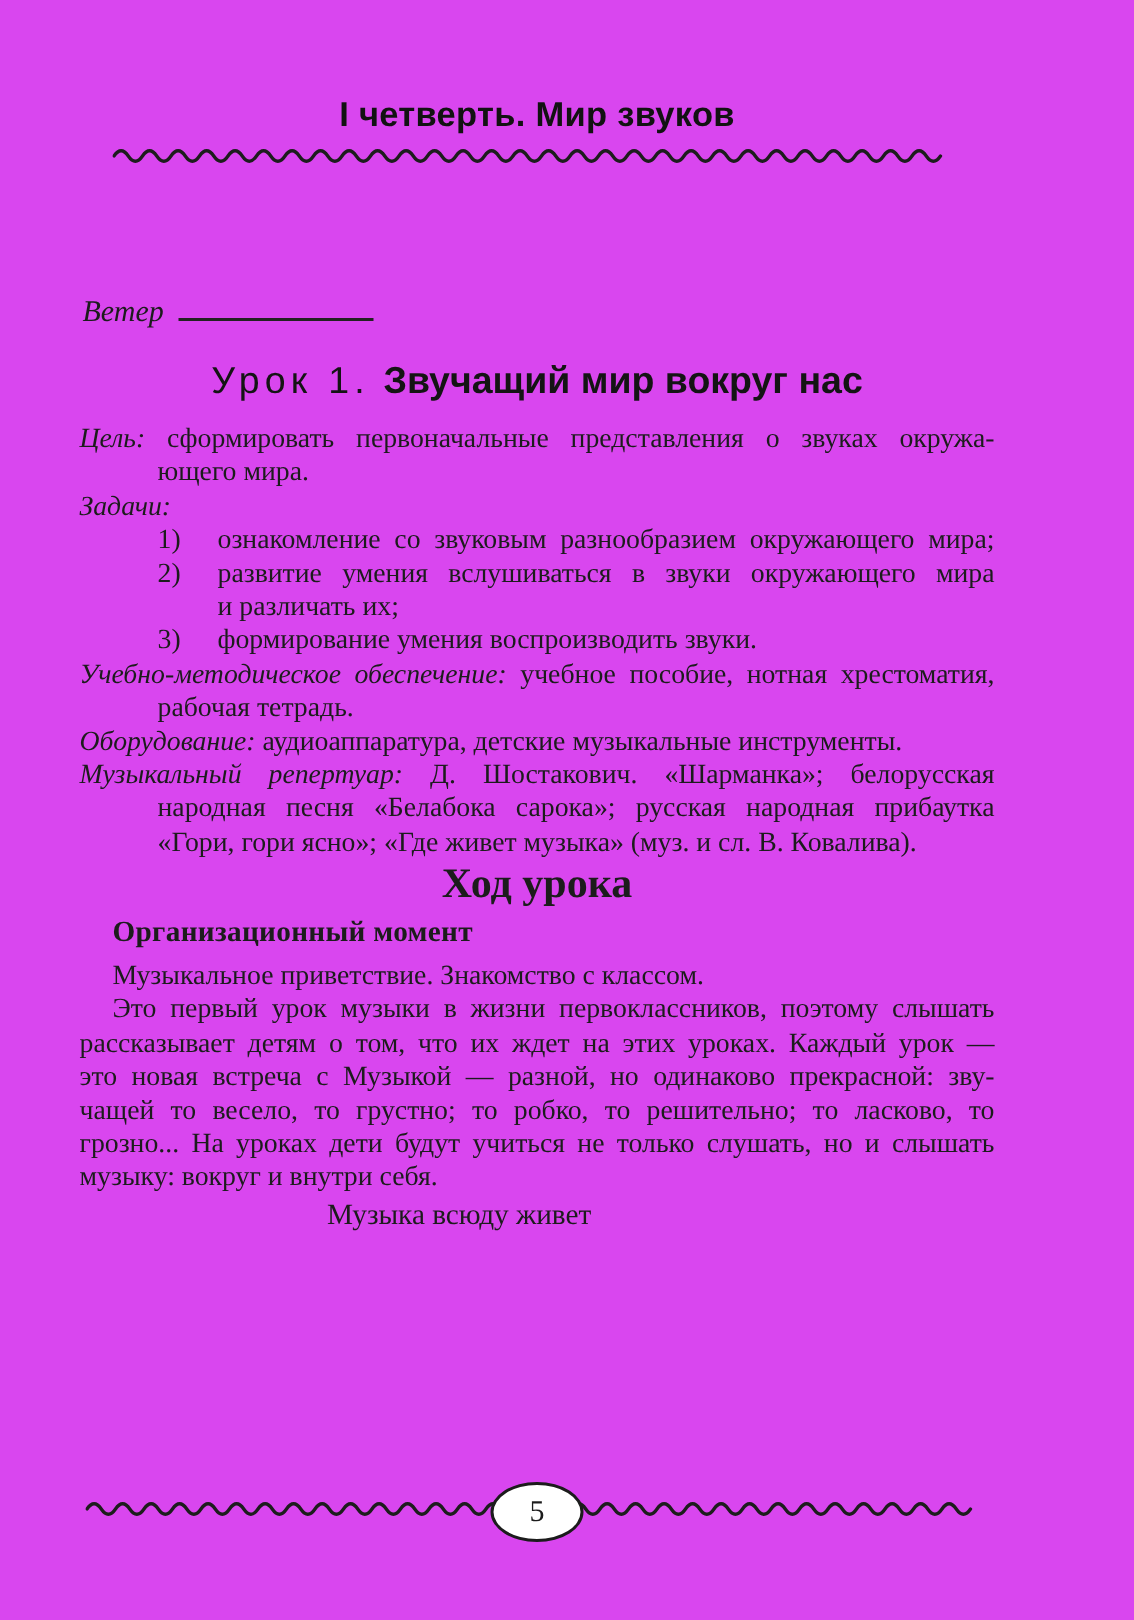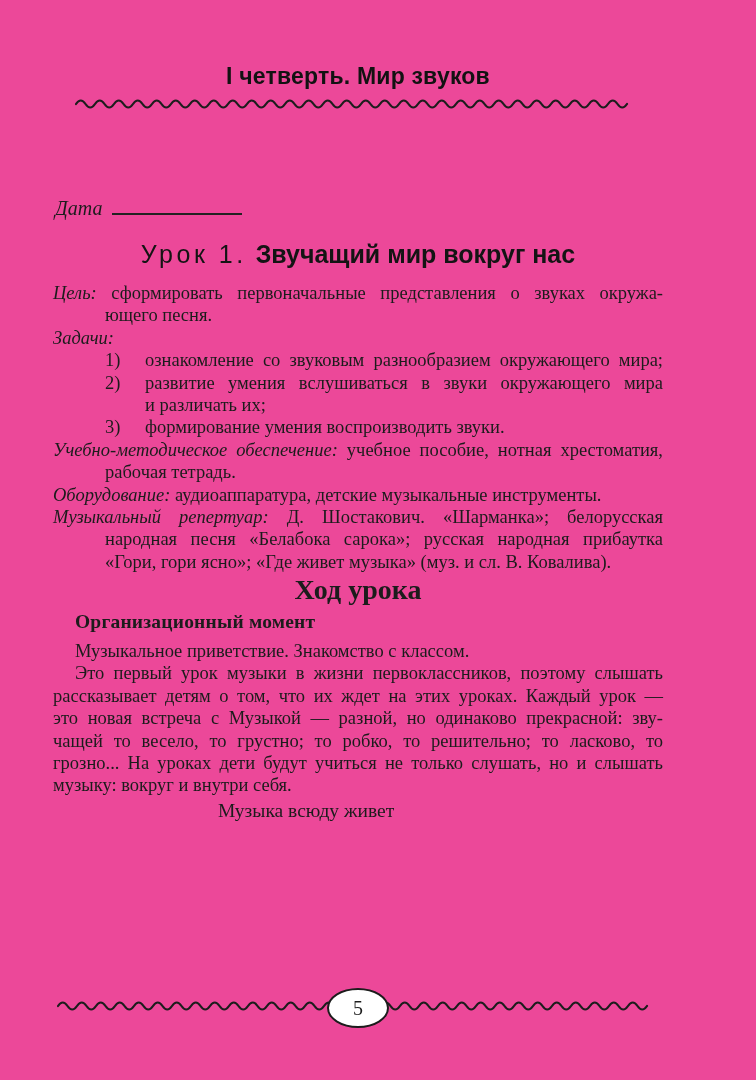--- a/index.html
+++ b/index.html
@@ -1,20 +1,20 @@
 <!DOCTYPE html>
 <html lang="ru"><head>
 <meta charset="utf-8">
 <style>
   html,body{margin:0;padding:0;}
   body{
     width:756px;height:1080px;background:#ffffff;
     font-family:"Liberation Serif",serif;color:#1c1c1c;
   }
-  .page{position:relative;width:756px;height:1080px;background:#ec4899;overflow:hidden;}
+  .page{position:relative;width:756px;height:1080px;background:#d946ef;overflow:hidden;}
   .abs{position:absolute;}
 
   
   .quarter{
     top:62px;left:53px;width:610px;text-align:center;
     font-family:"Liberation Sans",sans-serif;font-weight:700;
     font-size:23px;line-height:28px;color:#121212;letter-spacing:.2px;
   }
   svg.wave{position:absolute;display:block;}
   #wave-top{top:96px;left:75px;}
@@ -65,30 +65,30 @@
 
 <div class="page">
 
   <div class="abs quarter">I четверть. Мир звуков</div>
 
   <svg id="wave-top" class="wave" width="562" height="16" viewBox="0 0 562 16">
     <path fill="none" stroke="#1d1d1d" stroke-width="2.2" stroke-linecap="round" d="M1 8 q4.75 -7 9.5 0 q4.75 7 9.5 0 q4.75 -7 9.5 0 q4.75 7 9.5 0 q4.75 -7 9.5 0 q4.75 7 9.5 0 q4.75 -7 9.5 0 q4.75 7 9.5 0 q4.75 -7 9.5 0 q4.75 7 9.5 0 q4.75 -7 9.5 0 q4.75 7 9.5 0 q4.75 -7 9.5 0 q4.75 7 9.5 0 q4.75 -7 9.5 0 q4.75 7 9.5 0 q4.75 -7 9.5 0 q4.75 7 9.5 0 q4.75 -7 9.5 0 q4.75 7 9.5 0 q4.75 -7 9.5 0 q4.75 7 9.5 0 q4.75 -7 9.5 0 q4.75 7 9.5 0 q4.75 -7 9.5 0 q4.75 7 9.5 0 q4.75 -7 9.5 0 q4.75 7 9.5 0 q4.75 -7 9.5 0 q4.75 7 9.5 0 q4.75 -7 9.5 0 q4.75 7 9.5 0 q4.75 -7 9.5 0 q4.75 7 9.5 0 q4.75 -7 9.5 0 q4.75 7 9.5 0 q4.75 -7 9.5 0 q4.75 7 9.5 0 q4.75 -7 9.5 0 q4.75 7 9.5 0 q4.75 -7 9.5 0 q4.75 7 9.5 0 q4.75 -7 9.5 0 q4.75 7 9.5 0 q4.75 -7 9.5 0 q4.75 7 9.5 0 q4.75 -7 9.5 0 q4.75 7 9.5 0 q4.75 -7 9.5 0 q4.75 7 9.5 0 q4.75 -7 9.5 0 q4.75 7 9.5 0 q4.75 -7 9.5 0 q4.75 7 9.5 0 q4.75 -7 9.5 0 q4.75 7 9.5 0 q4.75 -7 9.5 0 q4.75 7 9.5 0"></path>
   </svg>
 
   <div class="abs date">
-    <span>Дата</span><span class="blank"></span>
+    <span>Ветер</span><span class="blank"></span>
   </div>
 
   <div class="abs lesson">
     <span class="num">Урок 1.</span><span class="name">Звучащий мир вокруг нас</span>
   </div>
 
   <div class="abs meta">
     <div class="j"><span class="it">Цель:</span><span> сформировать первоначальные представления о звуках окружа-</span></div>
-    <div class="ind"><span>ющего песня.</span></div>
+    <div class="ind"><span>ющего мира.</span></div>
     <div><span class="it">Задачи:</span></div>
     <div class="list j"><span class="num">1)</span><span>ознакомление со звуковым разнообразием окружающего мира;</span></div>
     <div class="list j"><span class="num">2)</span><span>развитие умения вслушиваться в звуки окружающего мира</span></div>
     <div class="listcont"><span>и различать их;</span></div>
     <div class="list"><span class="num">3)</span><span>формирование умения воспроизводить звуки.</span></div>
     <div class="j"><span class="it">Учебно-методическое обеспечение:</span><span> учебное пособие, нотная хрестоматия,</span></div>
     <div class="ind"><span>рабочая тетрадь.</span></div>
     <div><span class="it">Оборудование:</span><span> аудиоаппаратура, детские музыкальные инструменты.</span></div>
     <div class="j"><span class="it">Музыкальный репертуар:</span><span> Д. Шостакович. «Шарманка»; белорусская</span></div>
     <div class="ind j"><span>народная песня «Белабока сарока»; русская народная прибаутка</span></div>

